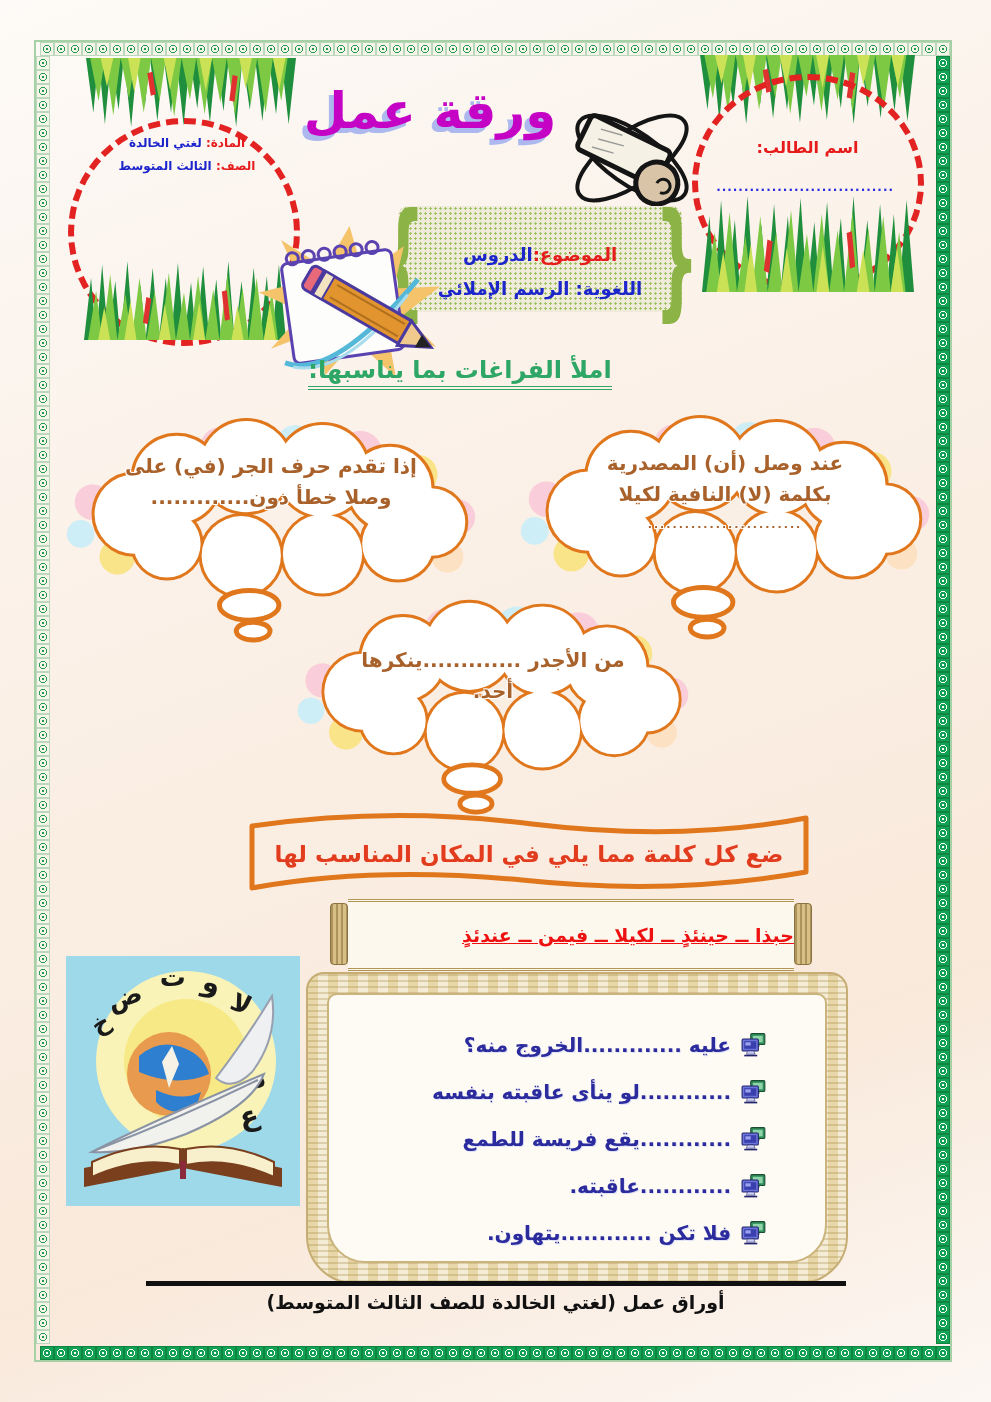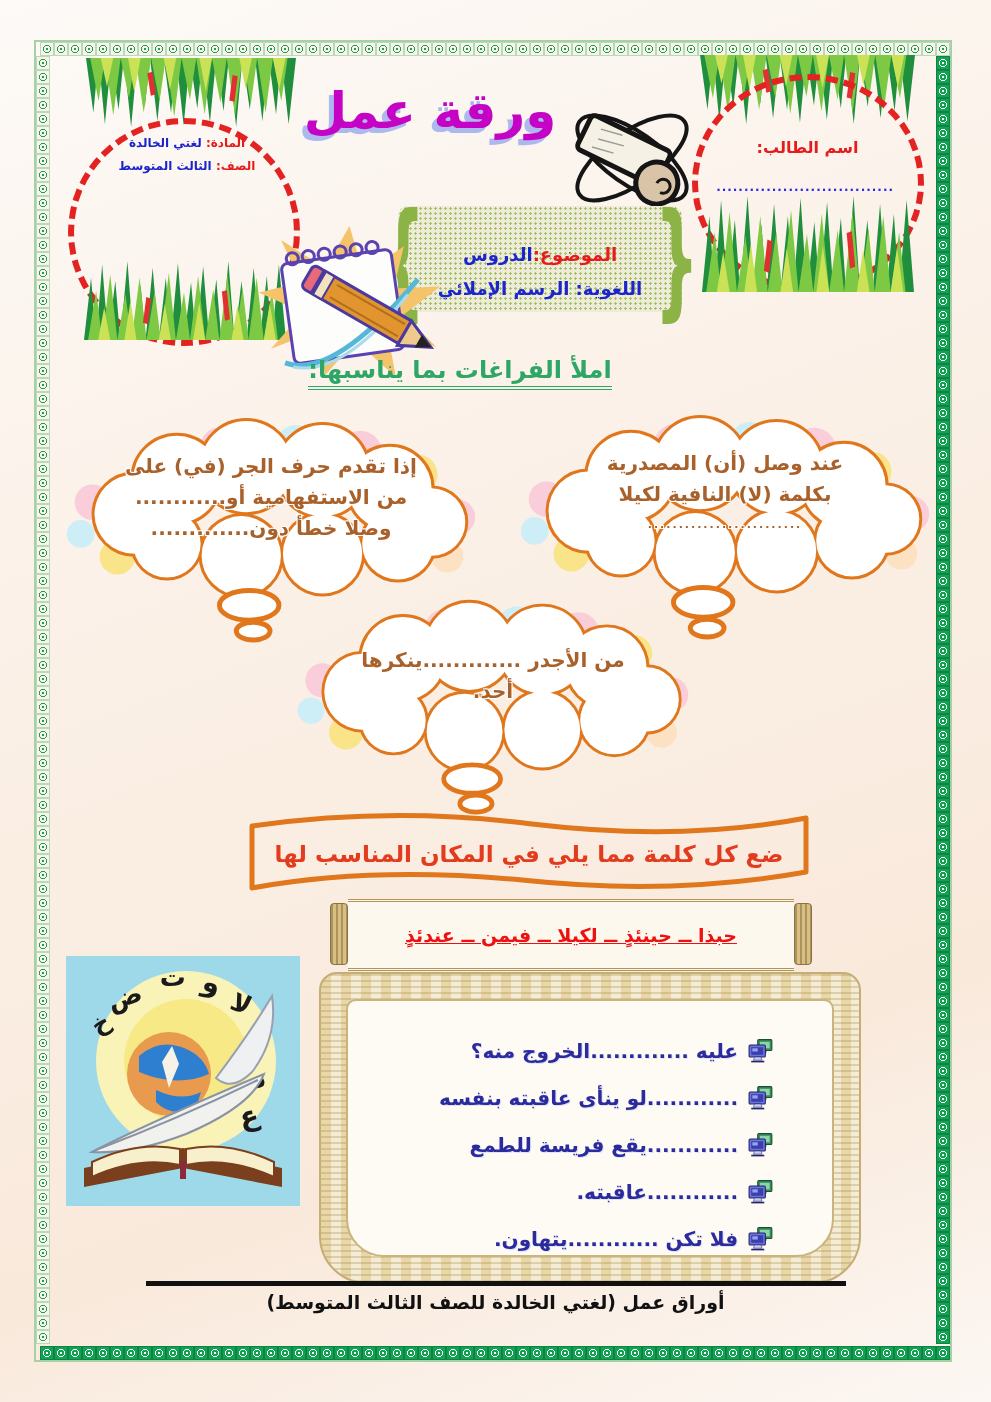--- a/index.html
+++ b/index.html
@@ -61,35 +61,35 @@
   
   .instruction { position:absolute; left:242px; top:802px; width:574px; height:104px; }
   .instruction svg { position:absolute; inset:0; width:100%; height:100%; }
   .instruction-text { position:absolute; inset:0; display:flex; align-items:center; justify-content:center;
     color:#e23c1e; font-weight:bold; font-size:23px;
     text-shadow:1px 1px 0 #ffe9dd, -1px -1px 0 #ffe9dd; }
   
   .banner { position:absolute; left:332px; top:897px; width:478px; height:76px; }
   .banner-body { position:absolute; left:16px; right:16px; top:2px; bottom:2px; background:#fcf8ee;
     border-top:3px double #b09554; border-bottom:3px double #b09554;
-    display:flex; align-items:center; justify-content:center; }
+    display:flex; align-items:center; }
   .banner-text { color:#ee1111; font-weight:bold; font-size:19px; text-decoration:underline; }
   .roll { position:absolute; top:6px; width:18px; height:62px; background:#d8bf86;
     border:1px solid #8a7340; border-radius:4px;
     background-image:repeating-linear-gradient(90deg, rgba(120,95,40,.45) 0 2px, rgba(0,0,0,0) 2px 5px); }
   .roll.rl { right:-2px; } .roll.rr { left:-2px; }
   
   .illustration { position:absolute; left:66px; top:956px; width:234px; height:250px; }
   .illustration svg { width:100%; height:100%; display:block; }
   
   .panel { position:absolute; left:306px; top:972px; width:542px; height:312px;
     background-color:#ecdcb0;
     background-image:repeating-linear-gradient(0deg, rgba(160,130,60,.28) 0 2px, rgba(0,0,0,0) 2px 6px),
       repeating-linear-gradient(90deg, #e8d7a8 0 10px, #f5ecd6 10px 20px);
-    border:2px solid #c6ad74; border-radius:18px 18px 48px 48px; padding:25px;margin-left:13px; }
+    border:2px solid #c6ad74; border-radius:18px 18px 48px 48px; padding:19px; }
   .panel-body { width:100%; height:100%; background:#fdfbf4; border:2px solid #cbb37c;
     border-radius:10px 10px 38px 38px; padding:26px 58px 0 20px; }
   .q-row { display:flex; align-items:center; gap:10px; height:47px; direction:rtl; }
   .pc-icon { flex:none; width:26px; height:24px; }
   .q-text { color:#2b2b9e; font-weight:bold; font-size:20px;
     text-shadow:1px 1px 0 #dfe2f5; }
   
   .footer-line { position:absolute; left:146px; top:1281px; width:700px; height:5px; background:#111; }
   .footer-text { position:absolute; left:0; top:1291px; width:991px; text-align:center;
     color:#111; font-weight:bold; font-size:19px; }
@@ -585,21 +585,20 @@
       <div class="cloud-dots">.........................</div>
     </div>
   </div>
 
   <div class="cloud" style="left:58px;top:415px">
     <svg class="cloud-svg" viewBox="0 0 420 230">
         <use href="#sym-cloud"></use>
       </svg>
     <div class="cloud-text">
       <div>إذا تقدم حرف الجر (في) على</div>
-      <div>من الاستفهامية أو............</div>
       <div>وصلا خطأ دون.............</div>
     </div>
   </div>
 
   <div class="cloud" style="left:280px;top:597px;height:218px">
     <svg class="cloud-svg" viewBox="0 0 420 230">
         <use href="#sym-cloud"></use>
       </svg>
     <div class="cloud-text" style="top:48px">
       <div>من الأجدر .............ينكرها</div>

